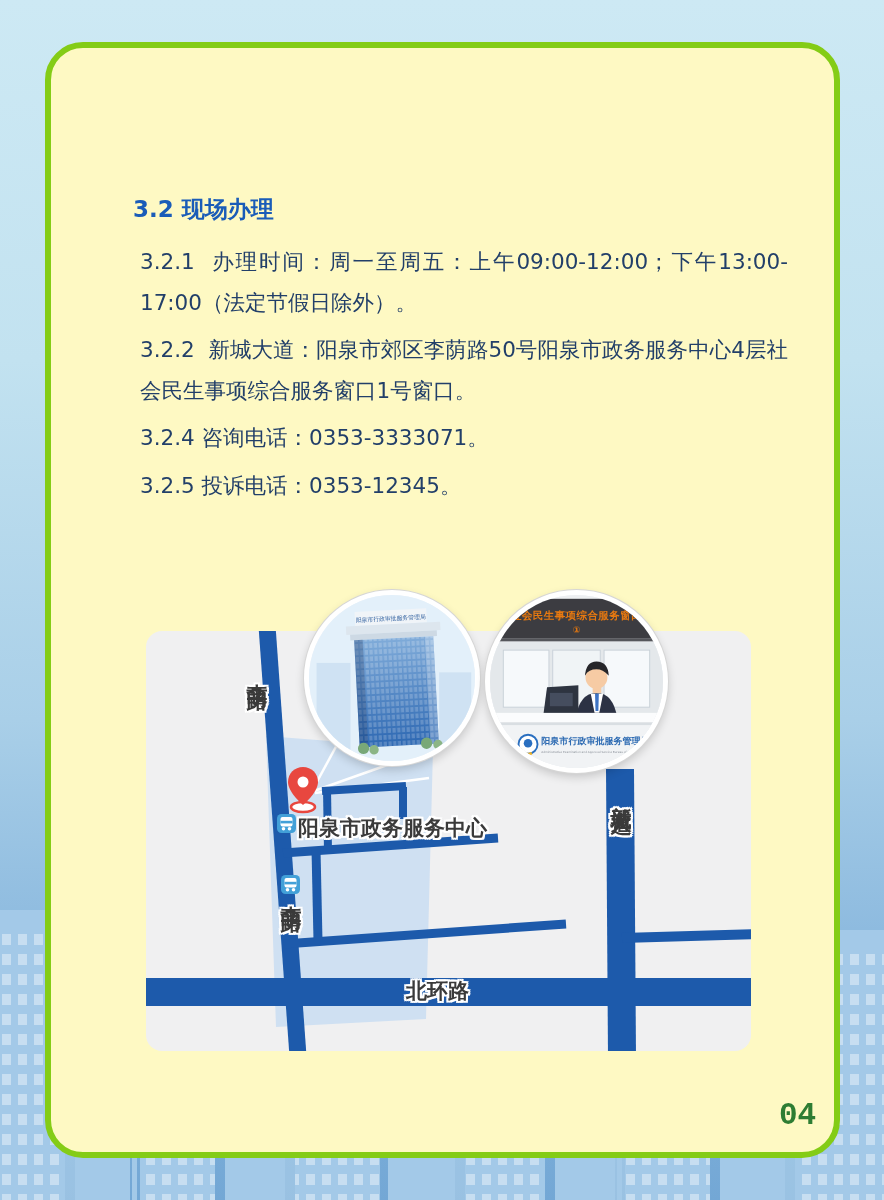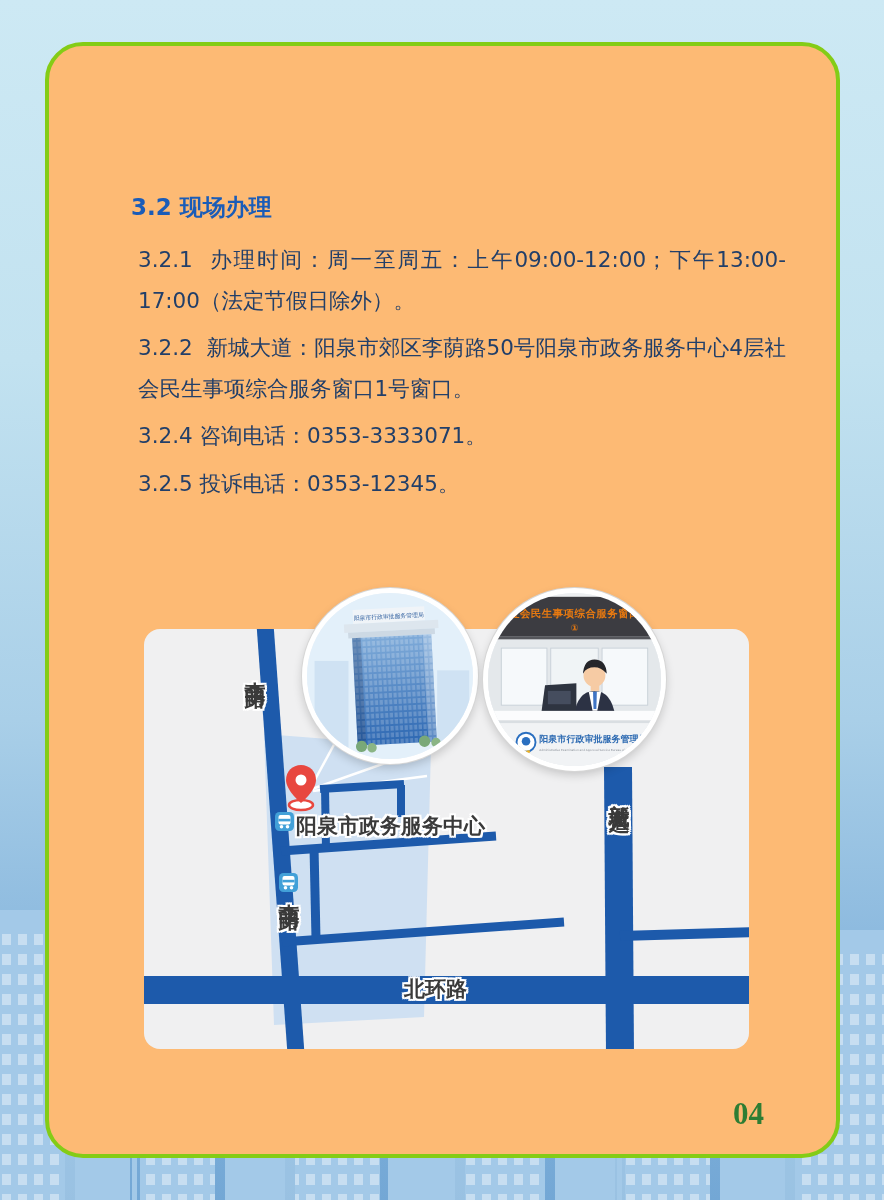--- a/index.html
+++ b/index.html
@@ -4,42 +4,42 @@
 <style>
   html,body{margin:0;padding:0;}
   body{
     width:884px;height:1200px;position:relative;overflow:hidden;
     background:linear-gradient(180deg,#cde9f4 0%,#c2e2f0 30%,#a9cfe8 60%,#8ab8de 80%,#73a7d5 100%);
     font-family:"DejaVu Sans","Liberation Sans",sans-serif;
   }
   .skyline{position:absolute;left:0;bottom:0;width:884px;height:330px;}
   .card{
     position:absolute;left:45px;top:42px;width:795px;height:1116px;
-    box-sizing:border-box;background:#fdba74;border:4px solid #84cc16;border-radius:38px;
+    box-sizing:border-box;background:#fef9c3;border:6px solid #84cc16;border-radius:38px;
   }
   .content{position:absolute;left:82px;top:146px;width:662px;}
   .title{font-size:23px;font-weight:bold;color:#1a5cb8;margin:0 0 17px 0;}
   .para{font-size:21.5px;line-height:40.5px;color:#223f69;font-weight:500;
         text-align:justify;white-space:pre-wrap;margin:7px;}
   .map{position:absolute;left:95px;top:583px;width:605px;height:420px;}
   .map svg{position:absolute;left:0;top:0;}
   .maplabel{position:absolute;font-weight:bold;color:#3a3a3a;font-size:21px;
     text-shadow:-2px -2px 0 #fff,2px -2px 0 #fff,-2px 2px 0 #fff,2px 2px 0 #fff,0 -2px 0 #fff,0 2px 0 #fff,-2px 0 0 #fff,2px 0 0 #fff;}
   .vert{writing-mode:vertical-rl;letter-spacing:3px;}
   .lbl-li1{left:97px;top:36px;}
   .lbl-li2{left:131px;top:258px;}
   .lbl-xin{left:461px;top:158px;}
   .lbl-bei{left:260px;top:346px;}
   .lbl-poi{left:152px;top:183px;white-space:nowrap;text-align:right;}
   .circle{position:absolute;box-sizing:border-box;border:5px solid #fff;border-radius:50%;
     overflow:hidden;box-shadow:0 0 0 1px #d6d6d6,0 4px 10px rgba(0,0,0,0.18);background:#eef3f8;}
   .circle svg{display:block;}
   .circle1{left:253px;top:542px;width:176px;height:176px;}
   .circle2{left:434px;top:542px;width:183px;height:183px;}
-  .pagenum{position:absolute;left:684px;top:1050px;font-family:Liberation Serif, serif;
+  .pagenum{position:absolute;left:728px;top:1050px;font-family:Liberation Mono, monospace;
     font-size:31px;font-weight:bold;color:#2e7d33;}
 </style>
 </head>
 <body>
 
 <svg class="skyline" viewBox="0 0 884 330" preserveAspectRatio="none">
   <defs>
     <pattern id="pw" width="16" height="20" patternUnits="userSpaceOnUse">
       <rect x="2" y="4" width="9" height="11" fill="#cfe4f4" opacity="0.8"></rect>
     </pattern>

